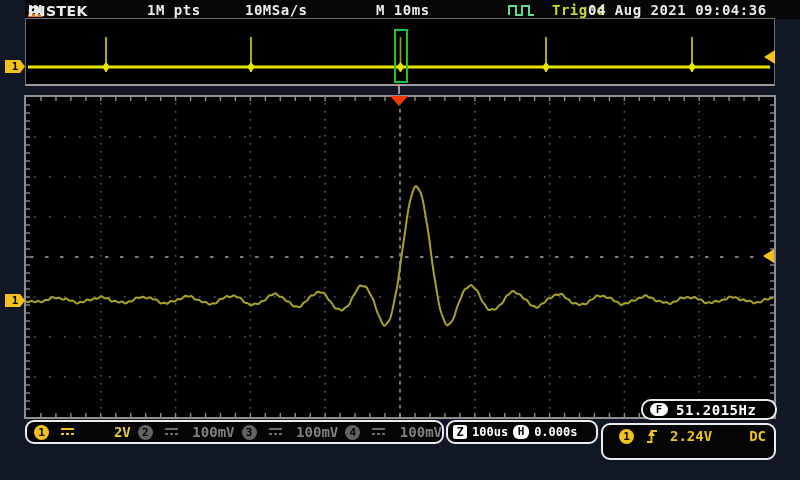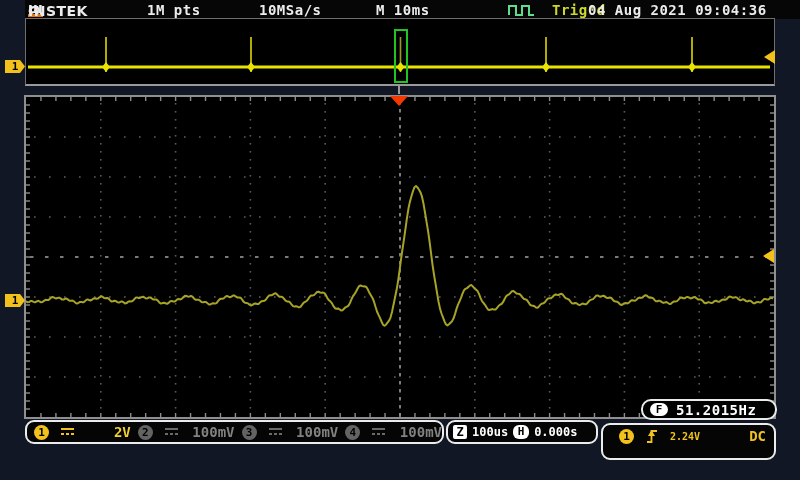--- a/index.html
+++ b/index.html
@@ -6,21 +6,21 @@
   html,body { width:800px; height:480px; }
   body { background:#121725; font-family:"DejaVu Sans Mono", monospace; overflow:hidden; }
   .screen { position:relative; width:800px; height:480px; background:#121725; }
 
   
   .top-bar { position:absolute; left:25px; top:0; width:775px; height:19px; background:#060606; }
   .top-bar span { position:absolute; top:2px; font-size:14px; font-weight:bold; color:#ececec; letter-spacing:0.5px; white-space:nowrap; }
   .logo { position:absolute; left:3px; top:1px; font-family:"DejaVu Sans", sans-serif; font-weight:bold; color:#fff; font-size:16px; letter-spacing:0.5px; }
   .logo .sha { display:inline-block; border-bottom:3px solid #e07818; line-height:11px; font-size:14px; }
   .mem   { left:122px; }
-  .rate  { left:234px; }
+  .rate  { left:220px; }
   .tbase { left:351px;text-align:right; }
   .trigd { left:527px; color:#ccd82a !important; }
   .dtime { left:563px; letter-spacing:0.4px; }
   .wave-ico { position:absolute; left:483px; top:3px; }
 
   
   .strip { position:absolute; left:25px; top:18px; width:750px; height:68px; background:#000;
            border:1px solid #6f6f6f; border-bottom:2px solid #9a9a9a; }
   .zoom-window { position:absolute; left:368px; top:10px; width:14px; height:54px; border:2px solid #21c421; }
   .strip-tick { position:absolute; left:398px; top:86px; width:2px; height:8px; background:#9a9a9a; }
@@ -73,21 +73,21 @@
             gap:5px; padding-left:5px; }
   .z-badge { width:14px; height:14px; background:#fff; border-radius:2px; color:#000; font-size:12px;
              font-weight:bold; text-align:center; line-height:14px; flex:none; }
   .h-badge { width:16px; height:14px; background:#fff; border-radius:6px; color:#000; font-size:11px;
              font-weight:bold; text-align:center; line-height:14px; flex:none; }
   .zh-box .val { color:#fff; font-size:12px; font-weight:bold; }
 
   .trig-box { position:absolute; left:601px; top:423px; width:175px; height:37px; background:#050505;
               border:2px solid #ececec; border-radius:9px; }
   .trig-row { display:flex; align-items:center; padding:3px 8px 0 16px; gap:12px; }
-  .trig-row .lvl { color:#f0c31e; font-size:10px; font-weight:bold; }
+  .trig-row .lvl { color:#f0c31e; font-size:14px; font-weight:bold; }
   .trig-row .coup { color:#f0c31e; font-size:14px; font-weight:bold; margin-left:auto; }
 </style>
 </head>
 <body>
 
 <div class="screen">
 
   <div class="top-bar">
     <div class="logo">
         <span>G</span>

